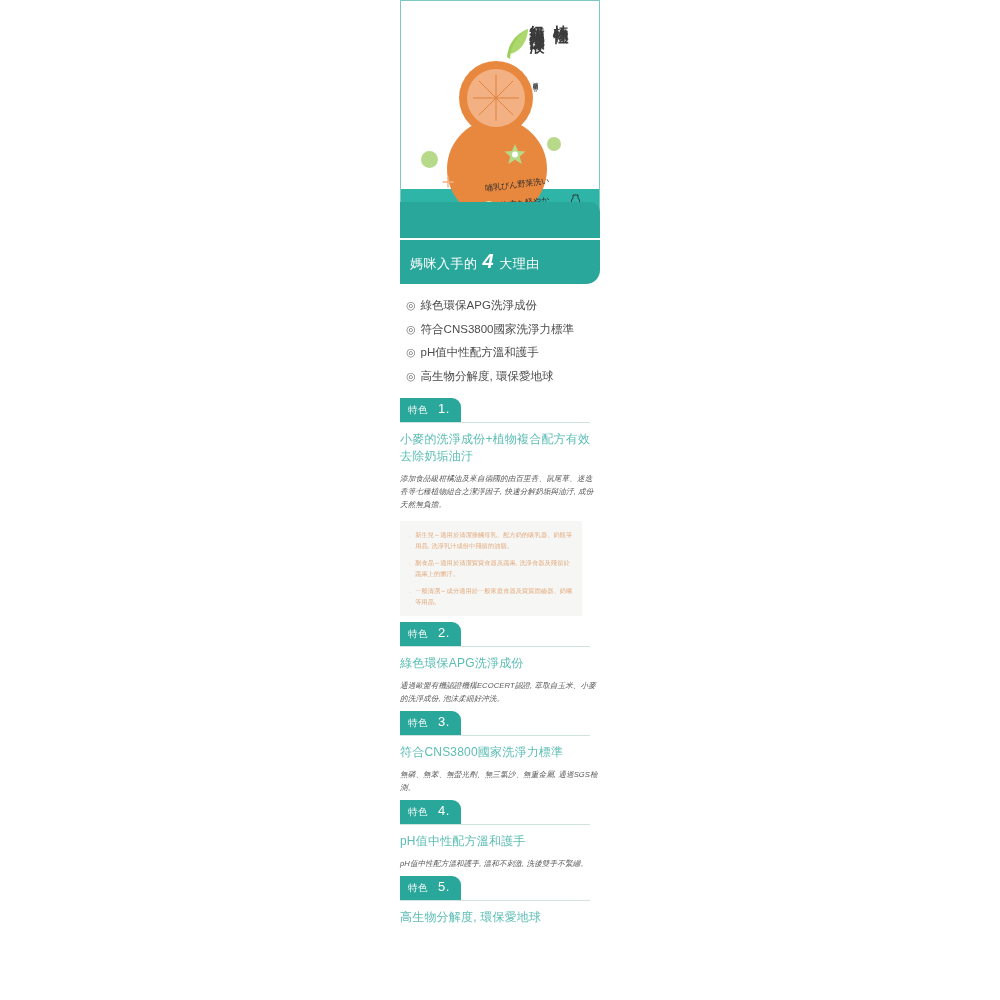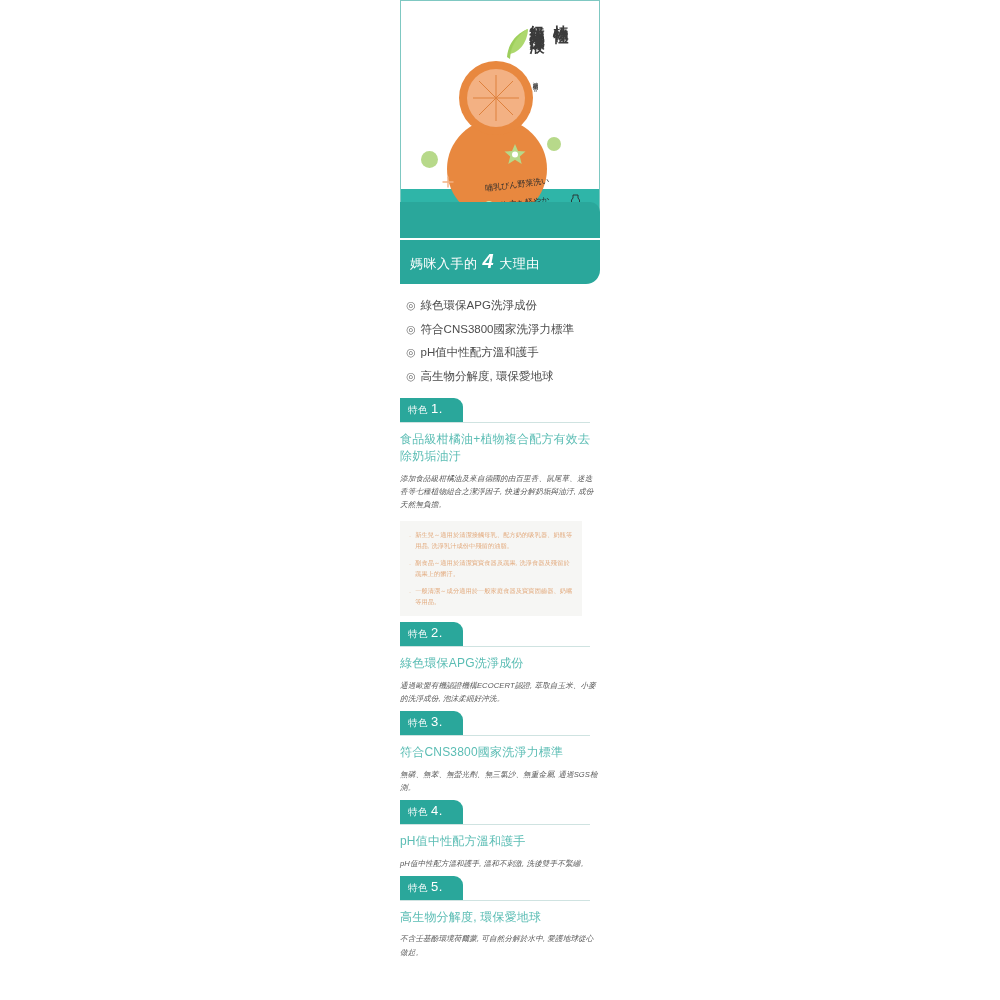--- a/index.html
+++ b/index.html
@@ -252,24 +252,24 @@
     top: 398px;
     width: 200px;
   }
   .feature {
     width: 200px;
     margin-bottom: 6px;
   }
   .feature-tab {
     display: inline-flex;
     align-items: baseline;
-    gap: 3px;
+    gap: 10px;
     background: #2aa79b;
     color: #ffffff;
-    padding: 4px 20px 5px 8px;
+    padding: 4px 11px 5px 8px;
     border-top-right-radius: 9px;
     font-size: 9.5px;
     letter-spacing: 0.5px;
   }
   .feature-tab-num {
     font-size: 13px;
     font-weight: normal;
     line-height: 1;
   }
   .feature-rule {
@@ -416,21 +416,21 @@
   </div>
 
   <div class="features">
 
     <div class="feature">
       <div class="feature-tab">
         <span>特色</span>
         <span class="feature-tab-num">1.</span>
       </div>
       <div class="feature-rule"></div>
-      <p class="feature-heading">食品級柑橘油+植物複合配方有效去除奶垢油汙</p>
+      <p class="feature-heading">小麥的洗淨成份+植物複合配方有效去除奶垢油汙</p>
       <p class="feature-body">添加食品級柑橘油及來自德國的由百里香、鼠尾草、迷迭香等七種植物組合之潔淨因子, 快速分解奶垢與油汙, 成份天然無負擔。</p>
       <div class="note-box">
         <div class="note-item">
           <span class="note-dot">·</span>
           <span>新生兒～適用於清潔接觸母乳、配方奶的吸乳器、奶瓶等用品, 洗淨乳汁成份中殘留的油脂。</span>
         </div>
         <div class="note-item">
           <span class="note-dot">·</span>
           <span>副食品～適用於清潔寶寶食器及蔬果, 洗淨食器及殘留於蔬果上的髒汙。</span>
         </div>
@@ -471,17 +471,16 @@
       <p class="feature-body">pH值中性配方溫和護手, 溫和不刺激, 洗後雙手不緊繃。</p>
     </div>
 
     <div class="feature">
       <div class="feature-tab">
         <span>特色</span>
         <span class="feature-tab-num">5.</span>
       </div>
       <div class="feature-rule"></div>
       <p class="feature-heading">高生物分解度, 環保愛地球</p>
-      <p class="feature-body">不含壬基酚環境荷爾蒙, 可自然分解於水中, 愛護地球從心做起。</p>
     </div>
 
   </div>
 </div>
 
 </body></html>

